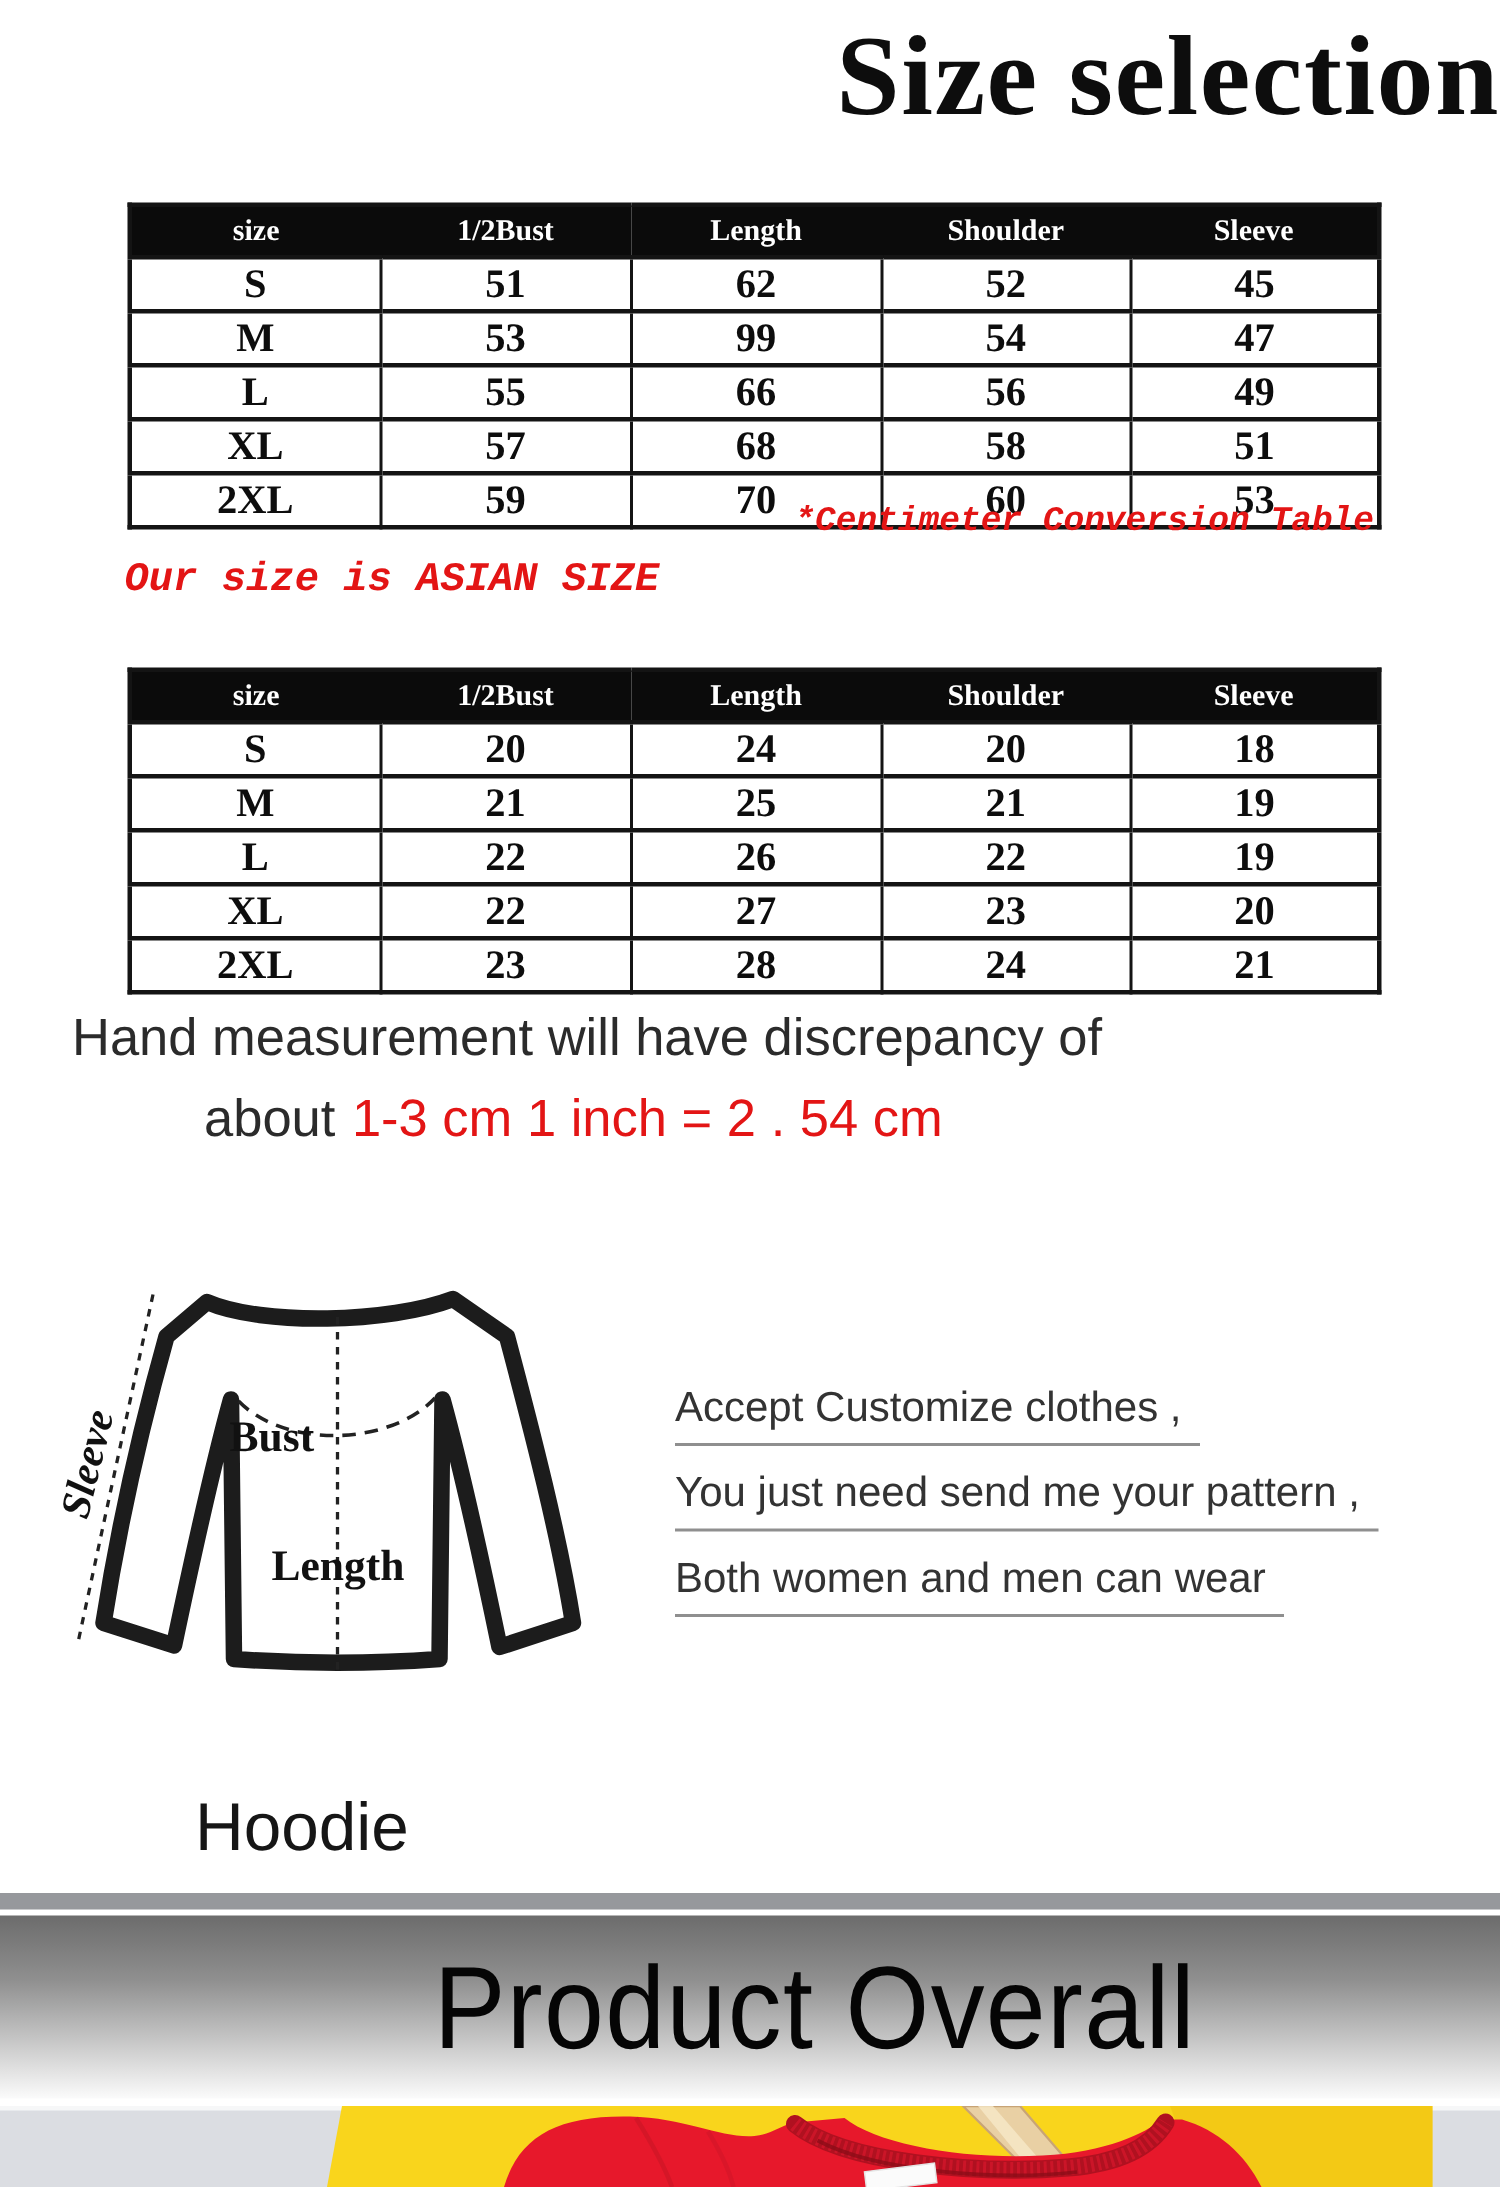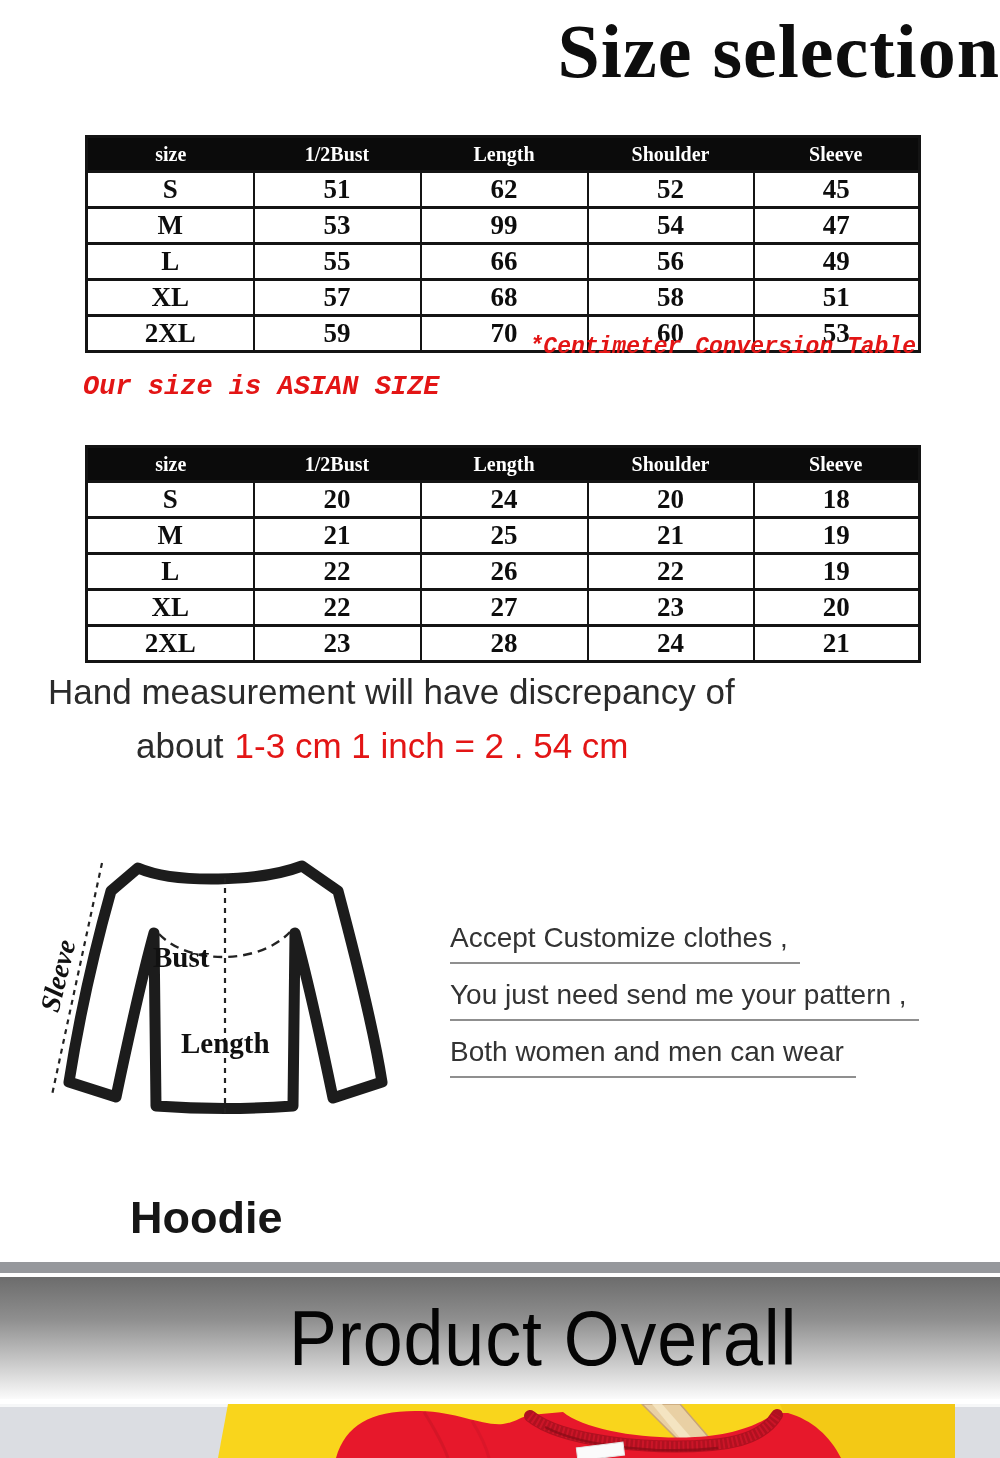--- a/index.html
+++ b/index.html
@@ -41,21 +41,21 @@
   .svg-label{font-family:"Liberation Serif",serif;fill:#111;}
 
   
   .customize{position:absolute;left:450px;top:922px;font-family:"Liberation Sans",sans-serif;
              font-weight:300;font-size:28px;color:#333;}
   .customize .line{display:table;white-space:nowrap;border-bottom:2px solid #8f8f8f;
                    padding:0 12px 8px 0;margin-bottom:15px;}
 
   
   .hoodie{position:absolute;left:130px;top:1192px;font-family:"Liberation Sans",sans-serif;
-          font-size:45px;font-weight:700;color:#161616;}
+          font-size:45px;font-weight:400;color:#161616;}
 
   
   .thinbar{position:absolute;left:0;top:1262px;width:100%;height:11px;background:#96989c;}
   .banner{position:absolute;left:0;top:1277px;width:100%;height:122px;
           background:linear-gradient(180deg,#6c6c6c 0%,#8f8f8f 35%,#c9c9c9 70%,#fbfbfb 100%);
           display:flex;align-items:center;justify-content:center;padding-left:43px;}
   .banner-text{font-family:"Liberation Sans",sans-serif;font-size:78px;font-weight:300;
                letter-spacing:1px;color:#050505;transform:scaleX(.92);}
 
   

